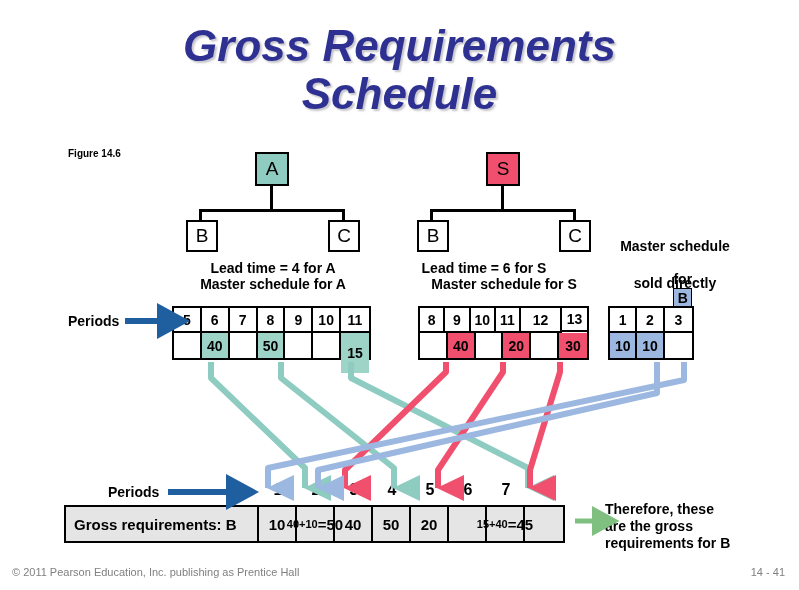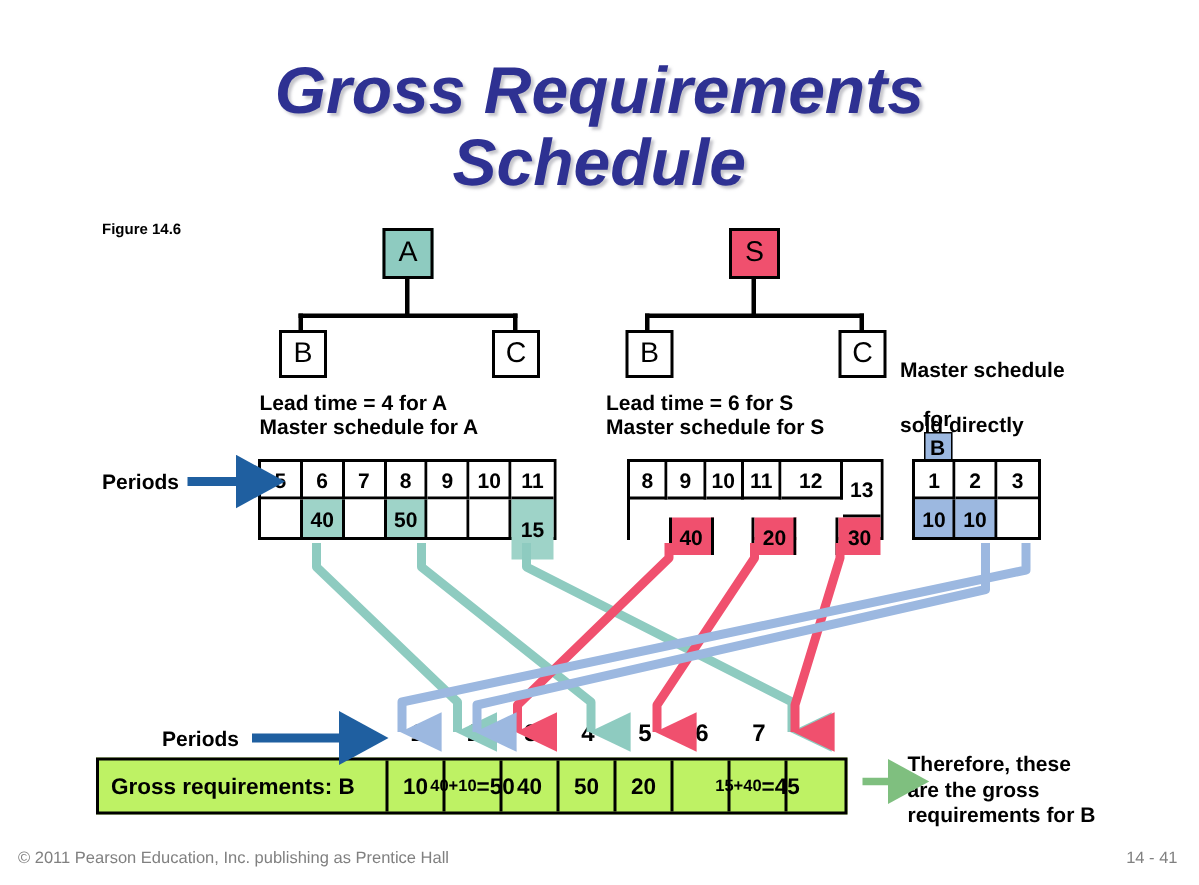--- a/index.html
+++ b/index.html
@@ -14,26 +14,25 @@
 
   
   .title{
     position:absolute;left:0;top:22px;width:799px;
     text-align:center;
     font-size:44px;line-height:48px;
     font-style:italic;font-weight:bold;
     color:#2e3192;
     text-shadow:2px 2px 2px rgba(150,150,160,.55);
     letter-spacing:0px;
-    margin-top:15px;
   }
 
   
   .lbl{position:absolute;font-size:14px;color:#000;font-weight:bold;white-space:pre;}
-  .ctr{}
+  .ctr{text-align:center;}
 
   
   .node{
     position:absolute;
     border:2px solid #000;
     background:#fff;
     display:flex;align-items:center;justify-content:center;
     font-size:19px;font-weight:normal;color:#000;
     box-sizing:border-box;
   }
@@ -52,21 +51,21 @@
     display:flex;align-items:center;justify-content:center;
     font-size:14px;font-weight:bold;color:#000;
     background:#fff;
   }
   .cell:last-child{border-right:none;}
   .cell.teal{background:#9ed3c8;}
   .cell.red{background:#f0506e;}
   .cell.blue{background:#9cb8e0;}
 
   
-  .gr-tbl{position:absolute;border:2px solid #000;box-sizing:border-box;display:flex;background:#bef264;justify-content:space-between;}
+  .gr-tbl{position:absolute;border:2px solid #000;box-sizing:border-box;display:flex;background:#e5e5e5;justify-content:space-between;}
   .gr-cell{
     box-sizing:border-box;border-right:2px solid #000;
     display:flex;align-items:center;justify-content:center;
     font-size:15px;font-weight:bold;color:#000;text-align:center;
   }
   .gr-cell:last-child{border-right:none;}
   .gr-label{justify-content:flex-start;padding-left:8px;font-size:15px;}
   .sumcell{flex-direction:row;line-height:1.0;}
   .sumcell .top{font-size:11px;}
   .sumcell .bot{font-size:15px;}
@@ -126,21 +125,21 @@
   <div class="line" style="left:430px;top:209px;width:146px;height:3px;"></div>
   <div class="line" style="left:430px;top:209px;width:3px;height:12px;"></div>
   <div class="line" style="left:573px;top:209px;width:3px;height:12px;"></div>
 
   <div class="node" style="left:417px;top:220px;width:32px;height:32px;">
     <span>B</span>
   </div>
   <div class="node" style="left:559px;top:220px;width:32px;height:32px;">
     <span>C</span>
   </div>
-  <div class="lbl ctr" style="left:404px;top:260px;width:200px;">Lead time = 6 for S</div>
+  <div class="lbl ctr" style="left:384px;top:260px;width:200px;">Lead time = 6 for S</div>
   <div class="lbl ctr" style="left:404px;top:276px;width:200px;">Master schedule for S</div>
 
   <div class="lbl ctr" style="left:600px;top:238px;width:150px;">Master schedule</div>
   <div class="lbl ctr" style="left:600px;top:255px;width:150px;">
     <span>for</span>
     <span class="bsmall">B</span>
   </div>
   <div class="lbl ctr" style="left:600px;top:275px;width:150px;">sold directly</div>
 
   <div class="lbl" style="left:68px;top:313px;">Periods</div>
@@ -166,21 +165,21 @@
       </div>
     </div>
 
   <div class="tbl" id="tbl-s" style="left:418px;top:306px;width:171px;height:54px;">
       <div class="trow top">
         <div class="cell" style="width: 27.8333px; height: 25px;">8</div>
         <div class="cell" style="width: 27.8333px; height: 25px;">9</div>
         <div class="cell" style="width: 27.8333px; height: 25px;">10</div>
         <div class="cell" style="width: 27.8333px; height: 25px;">11</div>
         <div class="cell" style="width: 45px; height: 25px;">12</div>
-        <div class="cell" style="width: 27.8333px; height: 37px;">13</div>
+        <div class="cell" style="width: 27.8333px; height: 24px;">13</div>
       </div>
       <div class="trow">
         <div class="cell" style="width: 27.8333px; height: 25px;"></div>
         <div class="cell red" style="width: 27.8333px; height: 25px;">40</div>
         <div class="cell" style="width: 27.8333px; height: 25px;"></div>
         <div class="cell red" style="width: 27.8333px; height: 25px;">20</div>
         <div class="cell" style="width: 27.8333px; height: 25px;"></div>
         <div class="cell red" style="width: 28px; height: 25px;">30</div>
       </div>
     </div>

